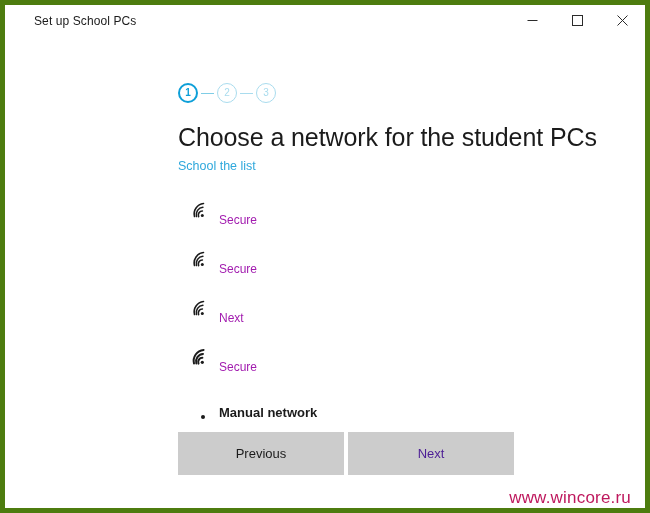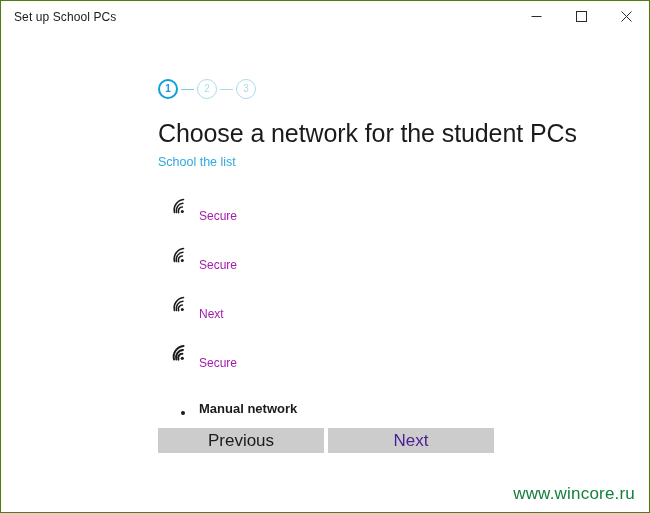--- a/index.html
+++ b/index.html
@@ -12,22 +12,23 @@
     font-family: "Liberation Sans", sans-serif;
     -webkit-font-smoothing: antialiased;
   }
 
   .app-window {
     position: relative;
     width: 650px;
     height: 513px;
     box-sizing: border-box;
     background: #ffffff;
-    border: 1px solid #4d7c0f;
+    border: 5px solid #4d7c0f;
     overflow: hidden;
+    padding-left: 16px;
   }
 
   
   .titlebar {
     position: relative;
     height: 31px;
     background: #ffffff;
     display: flex;
     align-items: center;
     justify-content: space-between;
@@ -193,41 +194,41 @@
   
   .footer {
     position: absolute;
     left: 157px;
     top: 396px;
     display: flex;
     gap: 4px;
   }
   .wizard-btn {
     width: 166px;
-    height: 25px;
+    height: 43px;
     border: 0;
     background: #cccccc;
     font-family: "Liberation Sans", sans-serif;
-    font-size: 17px;
+    font-size: 13px;
     color: #1b1b1b;
     cursor: pointer;
     padding: 0;
   }
   .wizard-btn.disabled {
     color: #4c1d95;
     cursor: default;
   }
 
   
   .watermark {
     position: absolute;
     right: 14px;
     bottom: 8px;
     font-size: 17px;
-    color: #15803d;
+    color: #be185d;
     letter-spacing: 0.2px;
     user-select: none;
   }
 </style>
 </head>
 <body>
 
 <div class="app-window">
 
   <div class="titlebar">

